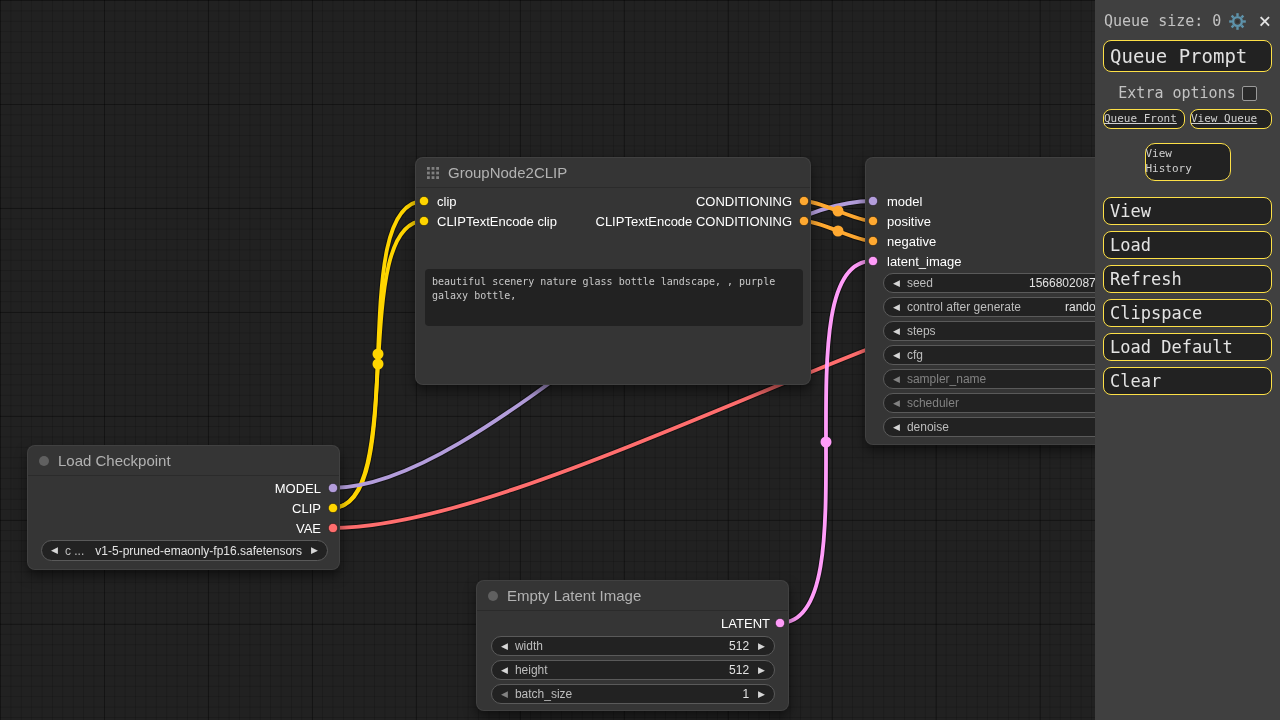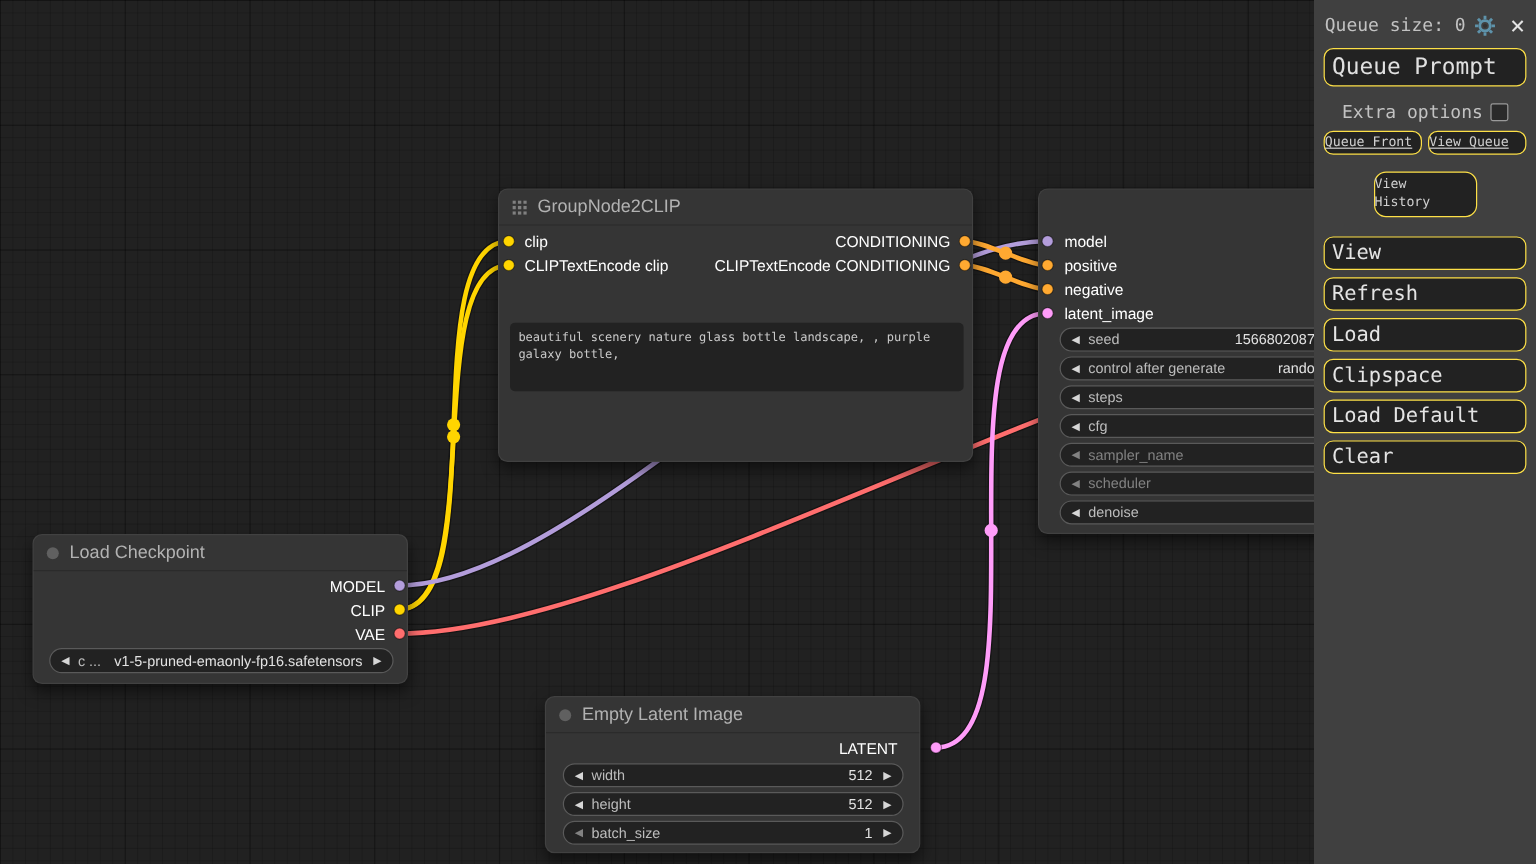--- a/index.html
+++ b/index.html
@@ -179,21 +179,21 @@
   <span class="slot-label out" style="right:18px;top:55px;">CLIP</span>
   <span class="slot-label out" style="right:18px;top:75px;">VAE</span>
   <div class="widget" style="left:13px;top:94px;width:287px;height:21px;">
     <span class="arrow">◀</span>
     <span class="lbl">c ...</span>
     <span class="val">v1-5-pruned-emaonly-fp16.safetensors</span>
     <span class="arrow right">▶</span>
   </div>
 </div>
 
-<div class="node" style="left:454px;top:580px;width:313px;height:131px;">
+<div class="node" style="left:476px;top:580px;width:313px;height:131px;">
   <div class="node-title">
     <span class="collapse-dot"></span>
     <span>Empty Latent Image</span>
   </div>
   <span class="slot-label out" style="right:18px;top:35px;">LATENT</span>
   <div class="widget" style="left:14px;top:55px;width:284px;">
     <span class="arrow">◀</span>
     <span class="lbl">width</span>
     <span class="val">512</span>
     <span class="arrow right">▶</span>
@@ -270,19 +270,19 @@
 
   <div class="small-row">
     <button class="btn btn-small">Queue Front</button>
     <button class="btn btn-small">View Queue</button>
   </div>
   <button class="btn btn-history" style="white-space:pre-line;">View
 History</button>
 
   <div class="btn-stack">
     <button class="btn btn-main">View</button>
+    <button class="btn btn-main">Load</button>
     <button class="btn btn-main">Refresh</button>
-    <button class="btn btn-main">Load</button>
     <button class="btn btn-main">Clipspace</button>
     <button class="btn btn-main">Load Default</button>
     <button class="btn btn-main">Clear</button>
   </div>
 </div>
 
 </body></html>

